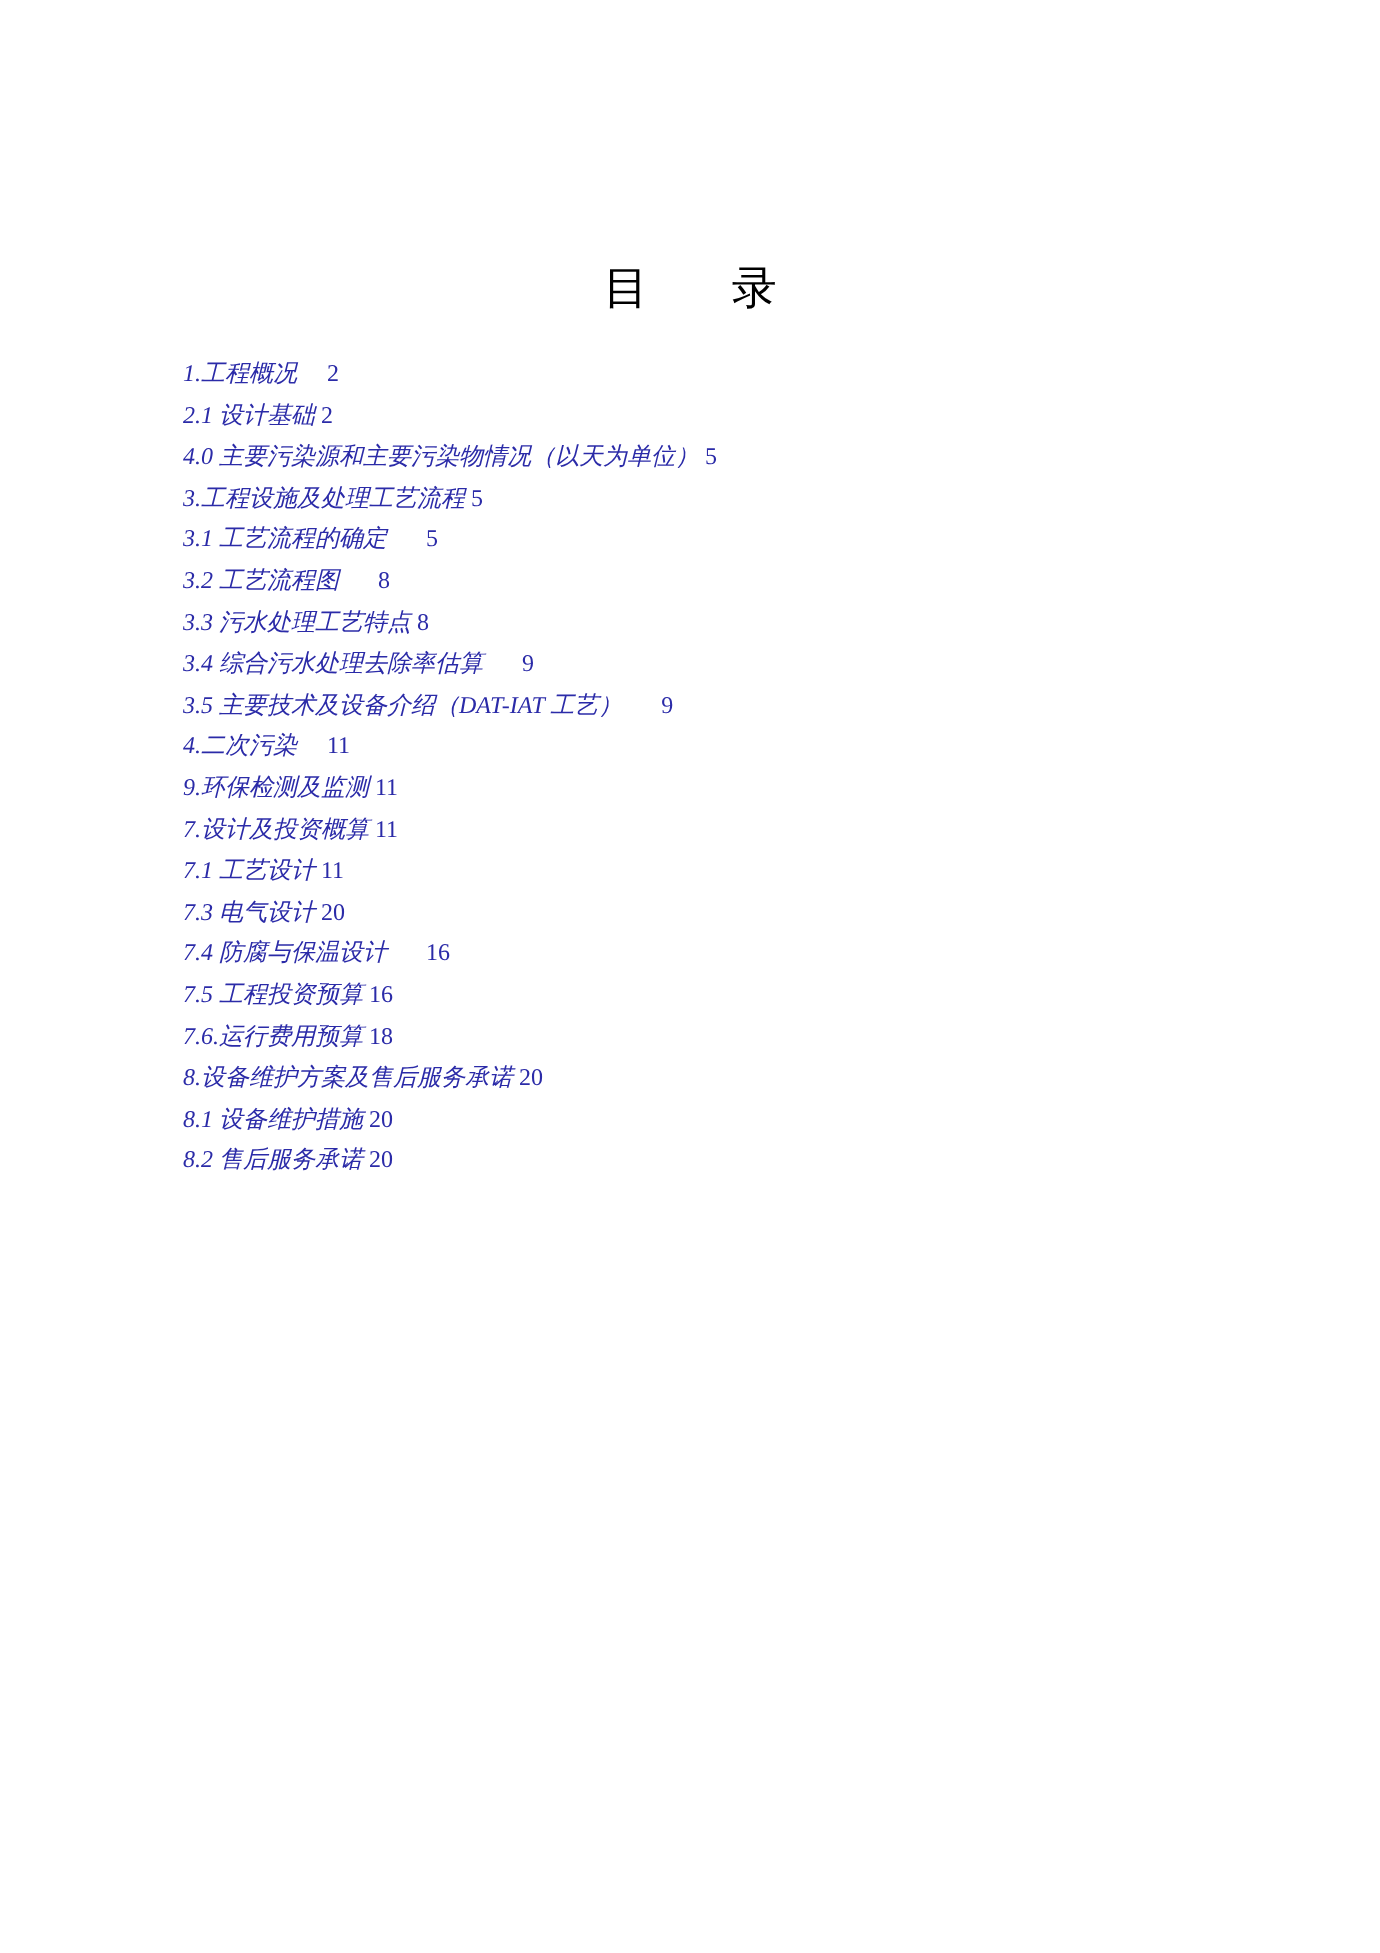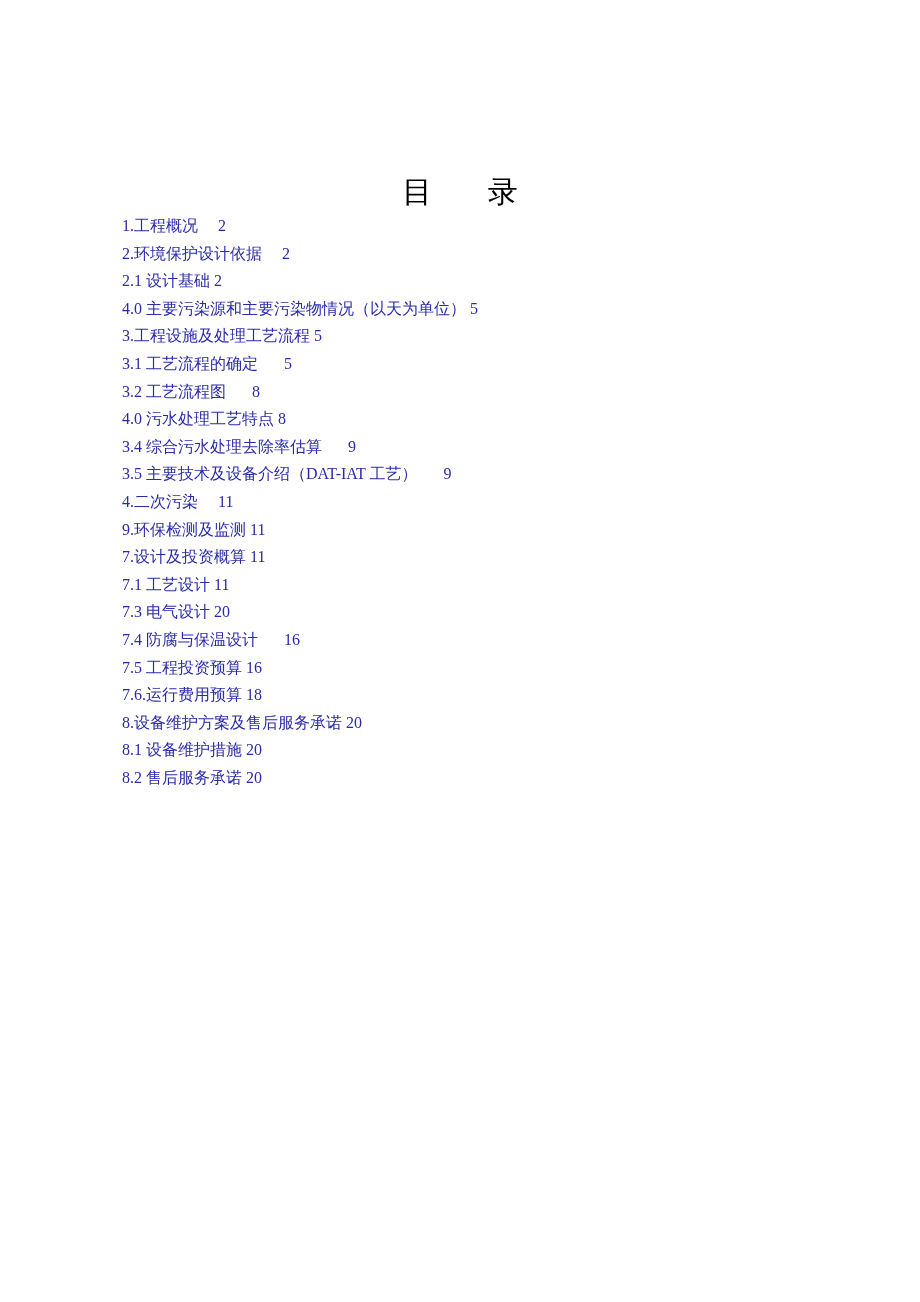--- a/index.html
+++ b/index.html
@@ -14,56 +14,57 @@
       font-family: "SimSun", "宋体", serif;
       padding-top: 172px;
       padding-left: 122px;
       padding-right: 122px;
     }
     .title {
       text-align: center;
       font-size: 30px;
       font-weight: normal;
       letter-spacing: 24px;
+      margin-bottom: 24px;
       color: #000;
       padding-left: 24px;
     }
     .toc {
       font-size: 16px;
       line-height: 1.6;
     }
     .toc-entry {
       color: #2b2ba8;
       margin-bottom: 2px;
       white-space: nowrap;
     }
     .toc-entry .label {
       color: #2b2ba8;
+      font-style: italic;
     }
     .toc-entry .page {
       color: #2b2ba8;
     }
     .sp-sm { display: inline-block; width: 20px; }
     .sp-md { display: inline-block; width: 26px; }
     .sp-none { display: inline-block; width: 4px; }
   </style>
 </head>
 <body>
 
 <h1 class="title">目 录</h1>
 
 <div class="toc">
   <div class="toc-entry"><span class="label">1.工程概况</span><span class="sp-sm"></span><span class="page">2</span></div>
-  <div class="toc-entry"><span class="label">2.环境保护设计依据</span><span class="sp-sm"></span><span class="page">2</span></div>
   <div class="toc-entry"><span class="label">2.1 设计基础</span><span class="sp-none"></span><span class="page">2</span></div>
   <div class="toc-entry"><span class="label">4.0 主要污染源和主要污染物情况（以天为单位）</span><span class="sp-none"></span><span class="page">5</span></div>
   <div class="toc-entry"><span class="label">3.工程设施及处理工艺流程</span><span class="sp-none"></span><span class="page">5</span></div>
   <div class="toc-entry"><span class="label">3.1 工艺流程的确定</span><span class="sp-md"></span><span class="page">5</span></div>
   <div class="toc-entry"><span class="label">3.2 工艺流程图</span><span class="sp-md"></span><span class="page">8</span></div>
-  <div class="toc-entry"><span class="label">4.0 污水处理工艺特点</span><span class="sp-none"></span><span class="page">8</span></div>
+  <div class="toc-entry"><span class="label">3.3 污水处理工艺特点</span><span class="sp-none"></span><span class="page">8</span></div>
   <div class="toc-entry"><span class="label">3.4 综合污水处理去除率估算</span><span class="sp-md"></span><span class="page">9</span></div>
   <div class="toc-entry"><span class="label">3.5 主要技术及设备介绍（DAT-IAT 工艺）</span><span class="sp-md"></span><span class="page">9</span></div>
   <div class="toc-entry"><span class="label">4.二次污染</span><span class="sp-sm"></span><span class="page">11</span></div>
   <div class="toc-entry"><span class="label">9.环保检测及监测</span><span class="sp-none"></span><span class="page">11</span></div>
   <div class="toc-entry"><span class="label">7.设计及投资概算</span><span class="sp-none"></span><span class="page">11</span></div>
   <div class="toc-entry"><span class="label">7.1 工艺设计</span><span class="sp-none"></span><span class="page">11</span></div>
   <div class="toc-entry"><span class="label">7.3 电气设计</span><span class="sp-none"></span><span class="page">20</span></div>
   <div class="toc-entry"><span class="label">7.4 防腐与保温设计</span><span class="sp-md"></span><span class="page">16</span></div>
   <div class="toc-entry"><span class="label">7.5 工程投资预算</span><span class="sp-none"></span><span class="page">16</span></div>
   <div class="toc-entry"><span class="label">7.6.运行费用预算</span><span class="sp-none"></span><span class="page">18</span></div>

